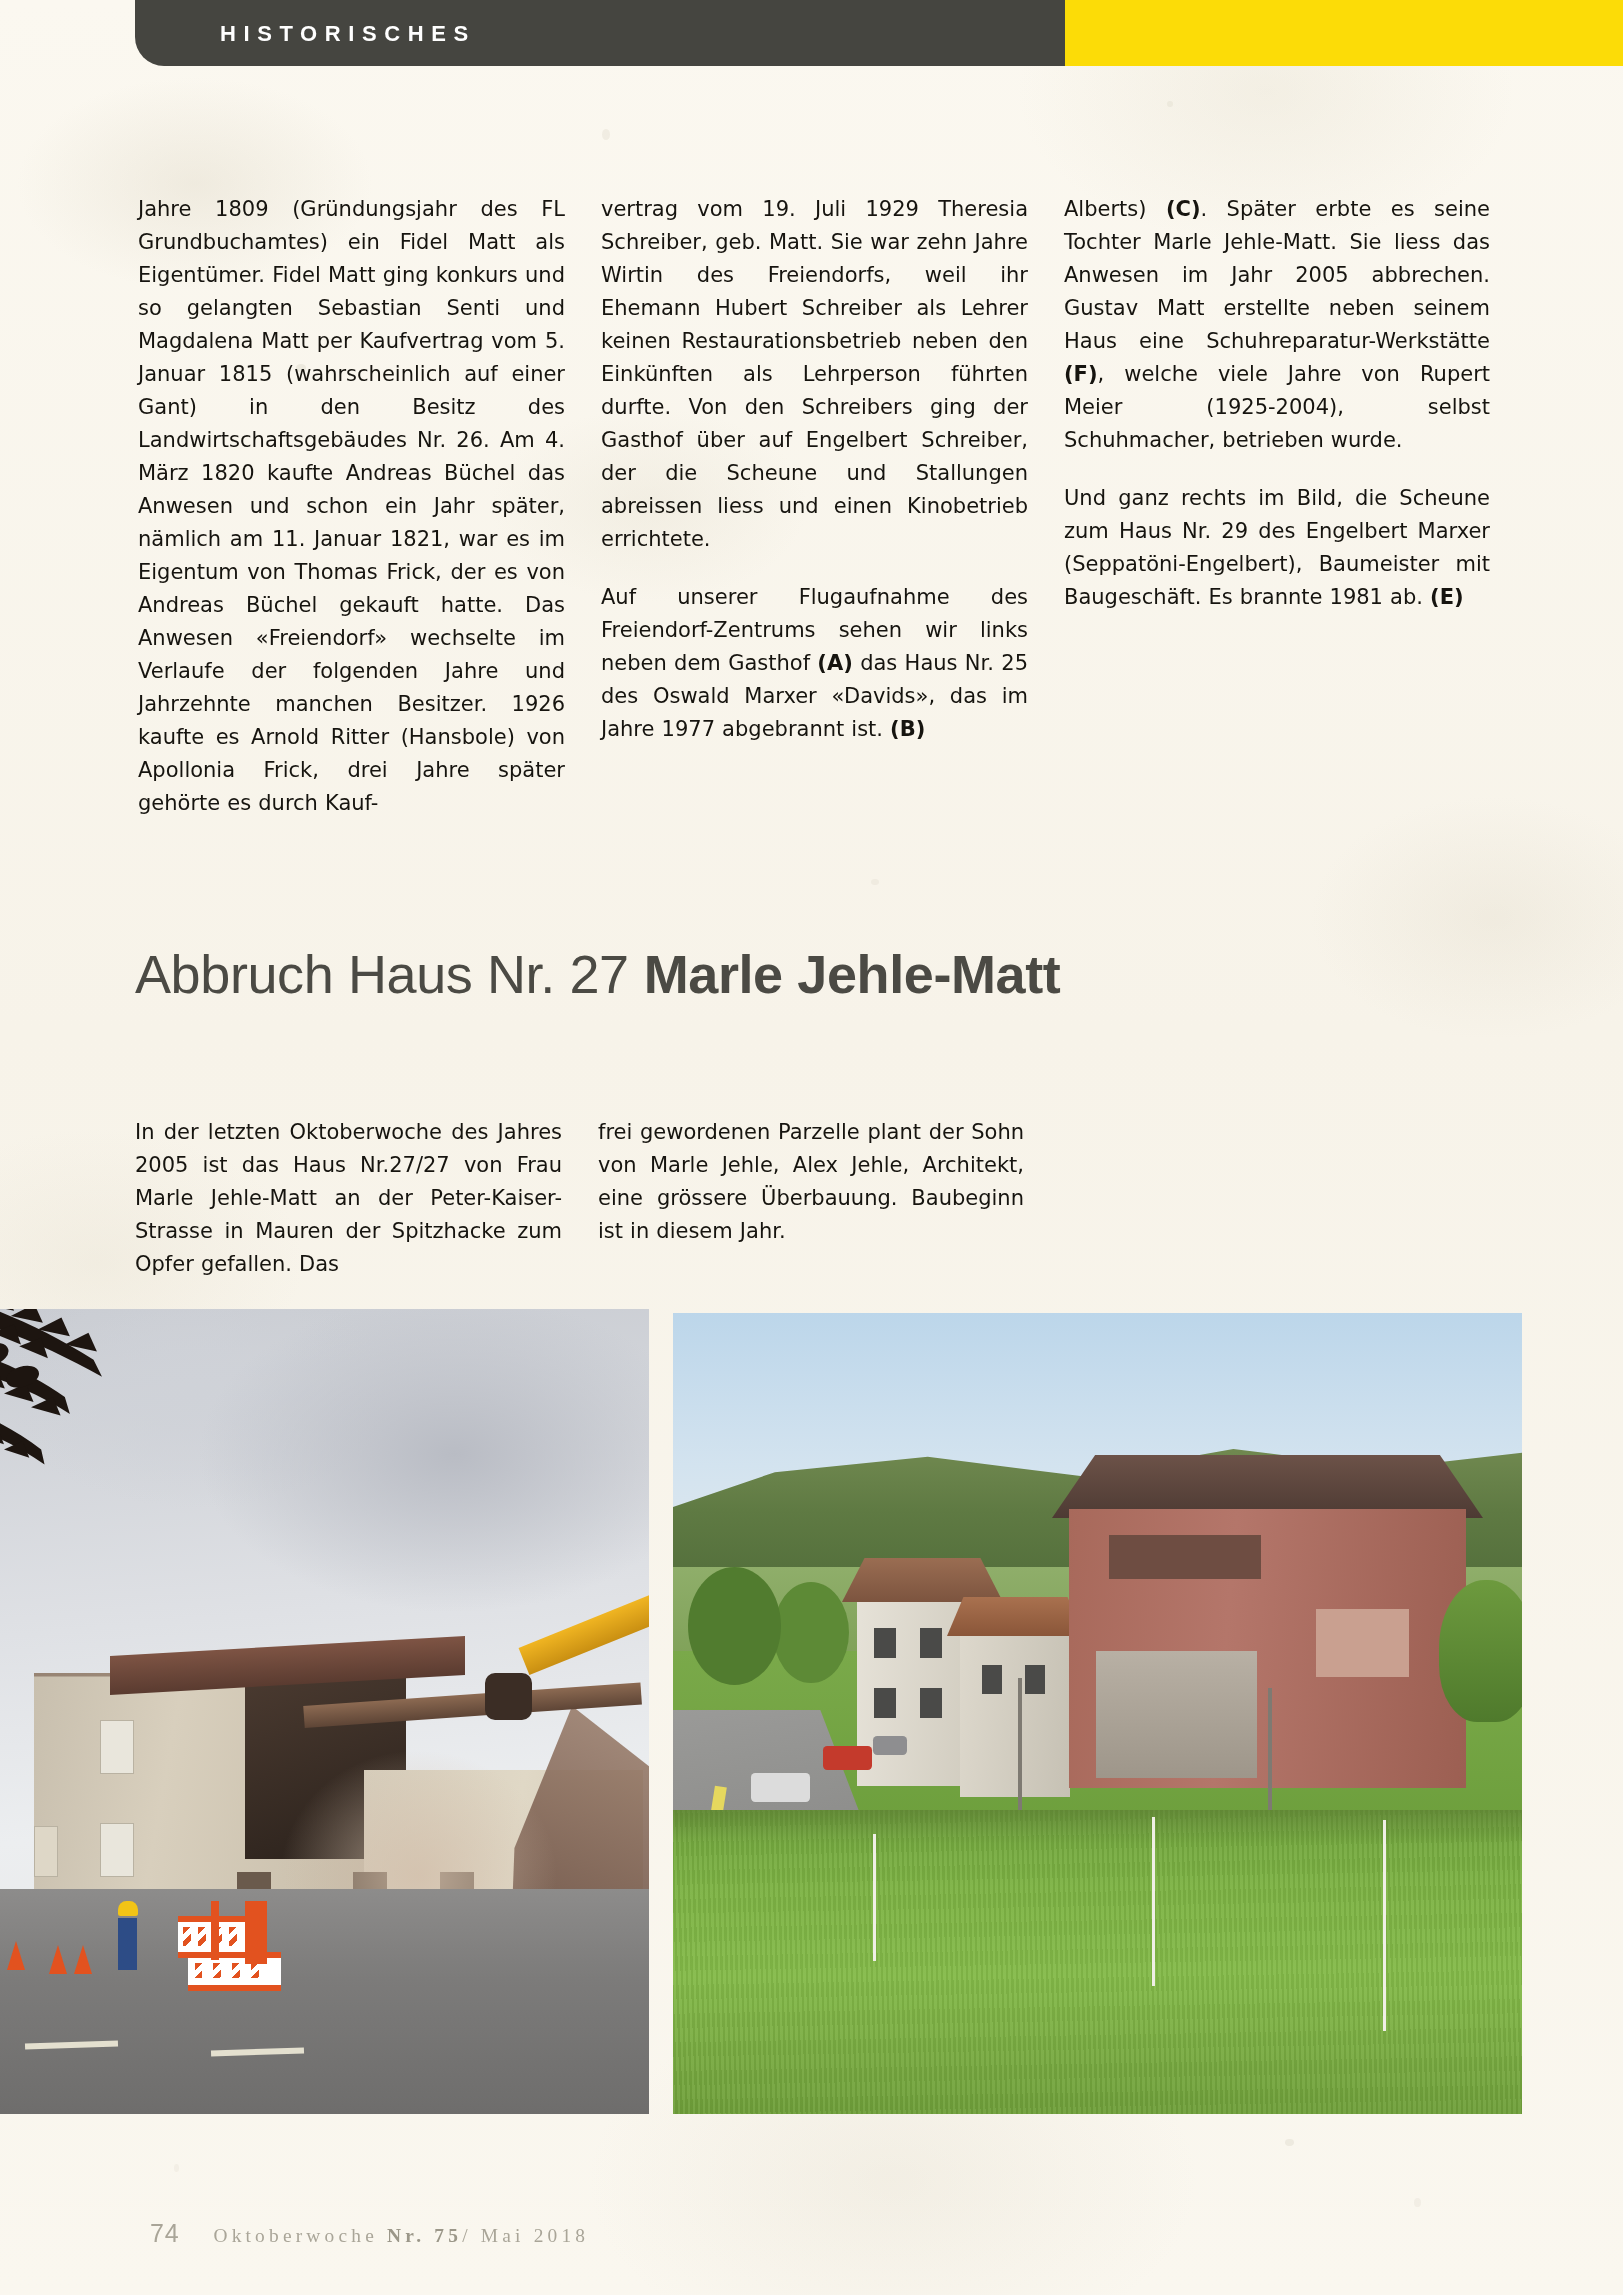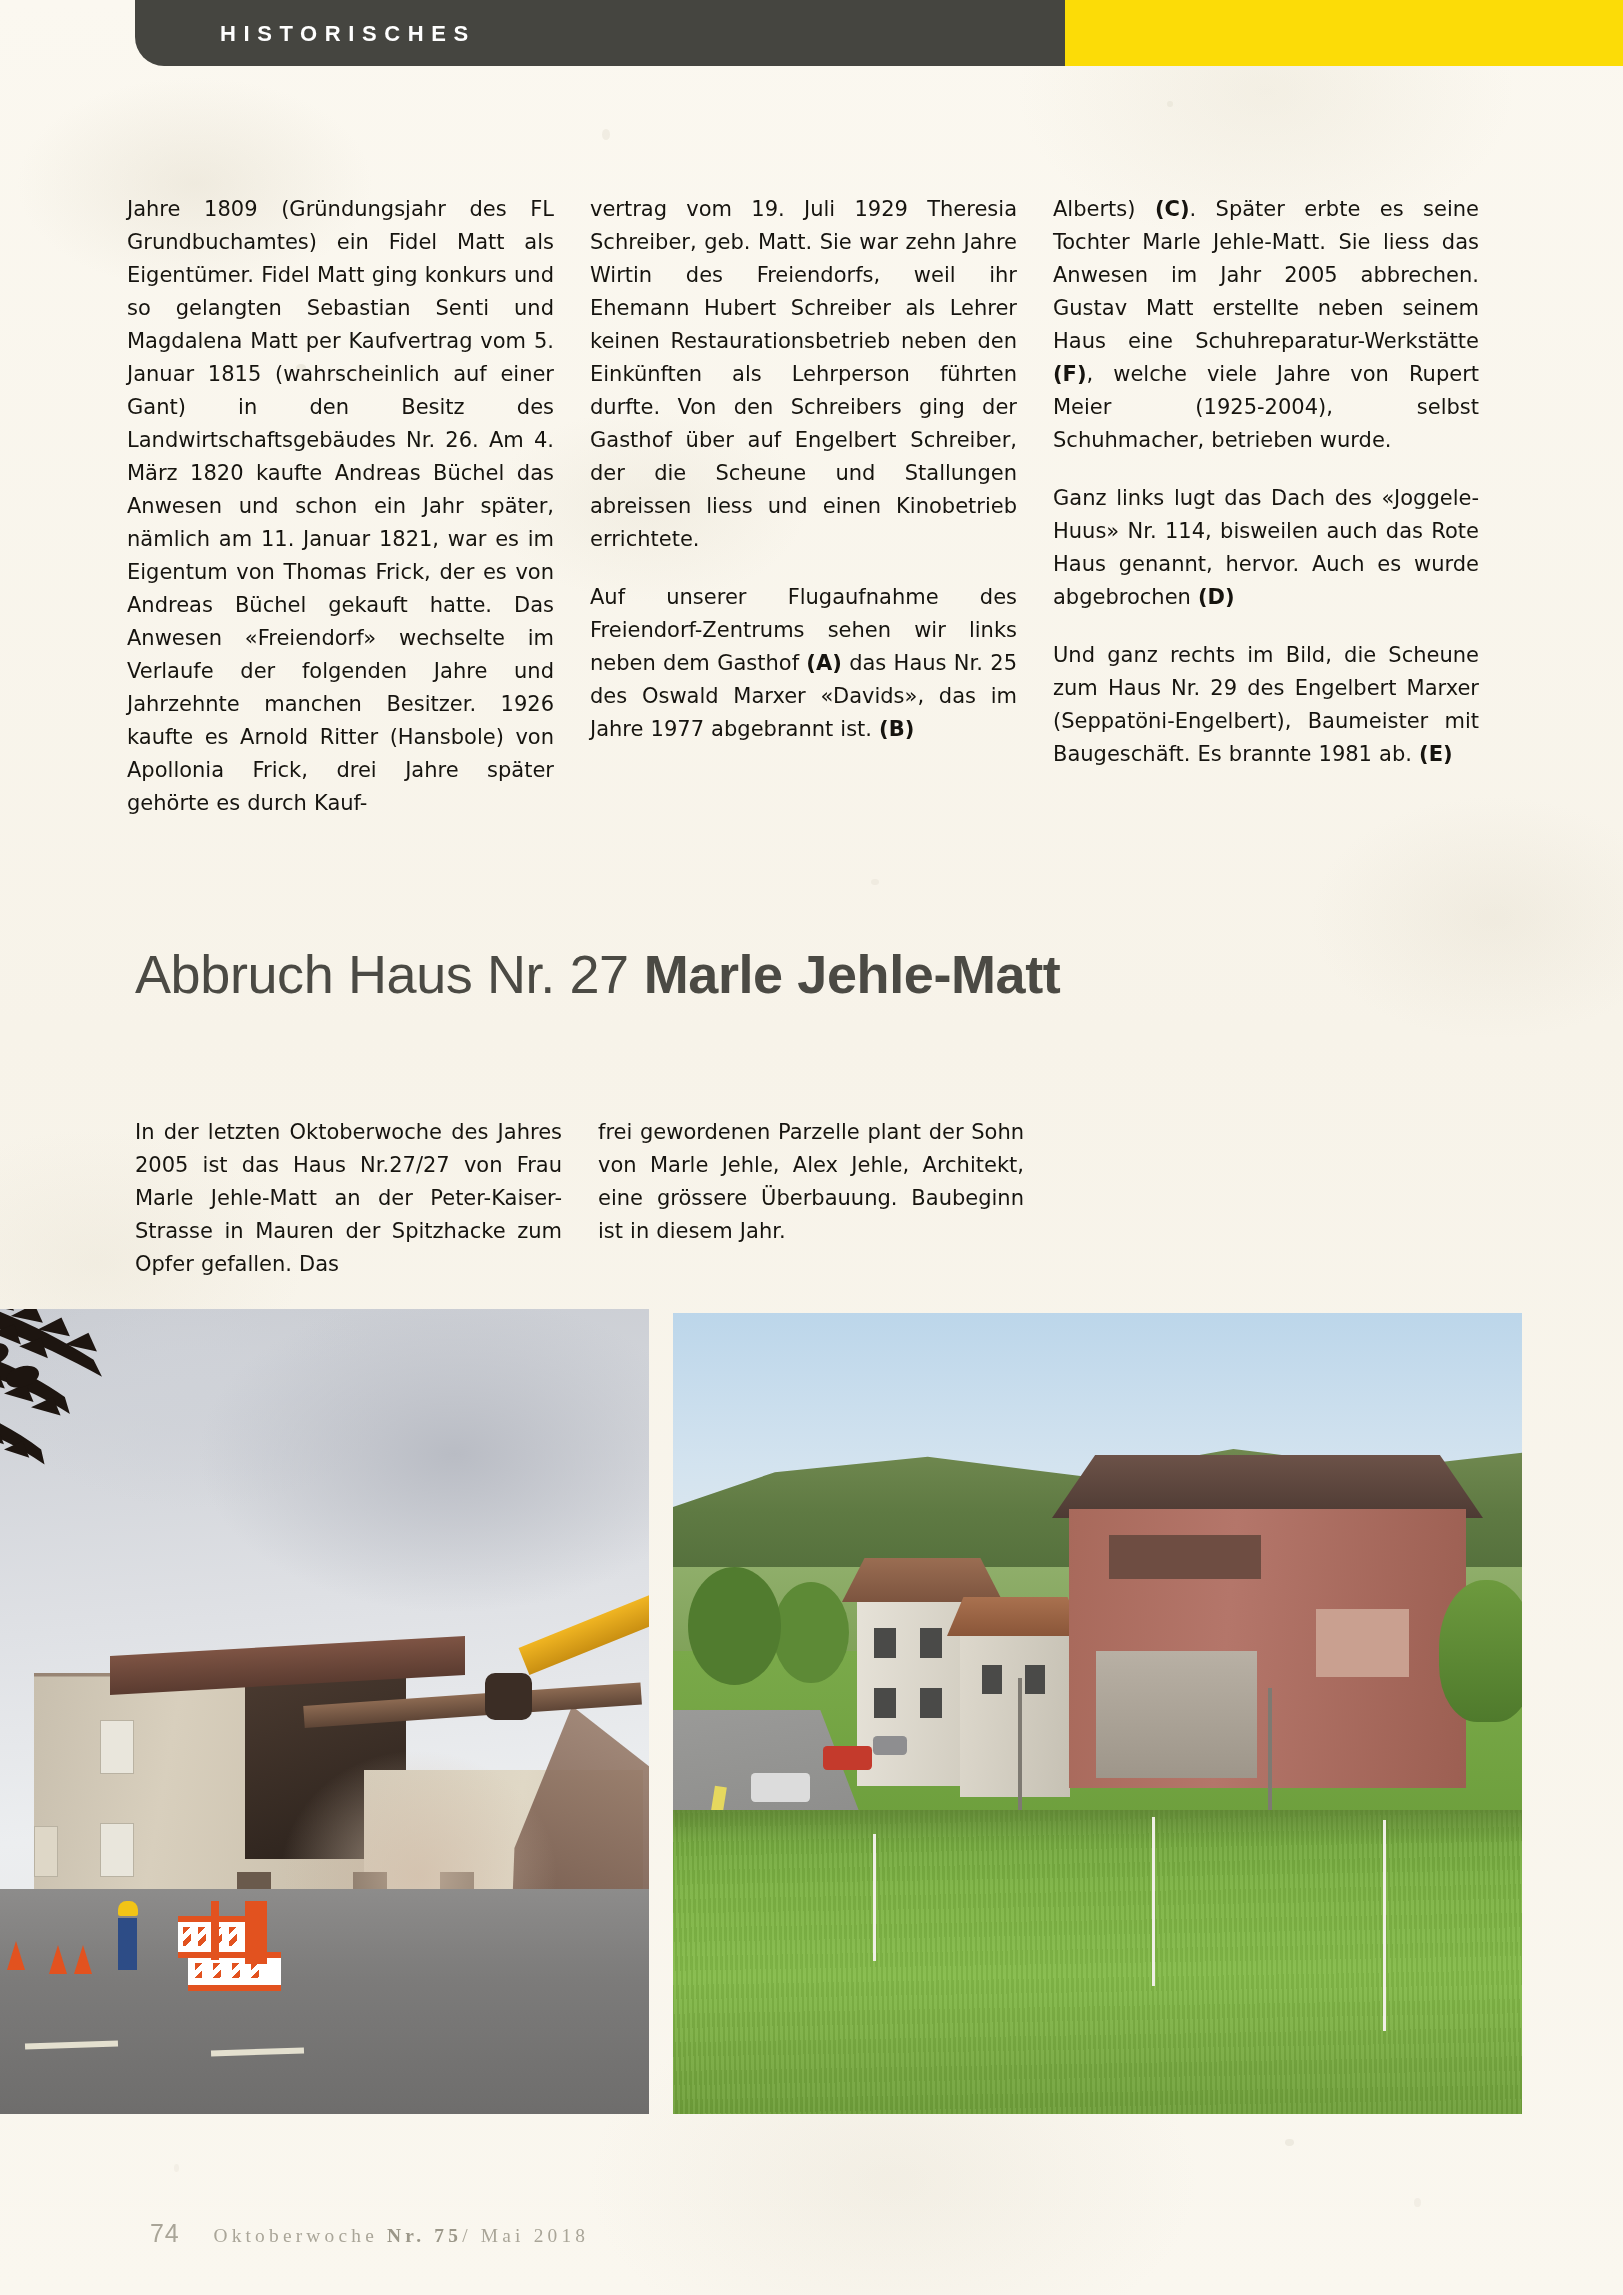--- a/index.html
+++ b/index.html
@@ -67,21 +67,21 @@
     letter-spacing: 7.6px;
     white-space: nowrap;
   }
 
   
   .cols {
     position: absolute;
     display: flex;
     gap: 36px;
   }
-  .cols.top  { left: 127px; top: 193px;  width: 1353px; }
+  .cols.top  { left: 138px; top: 193px;  width: 1353px; }
   .cols.bot  { left: 135px; top: 1116px; width: 1353px; }
   .col { width: 427px; }
   .col.c3 { width: 426px; }
   p.body {
     margin: 0 0 25px 0;
     font-family: "DejaVu Sans", sans-serif;
     font-size: 21px;
     line-height: 33px;
     color: #16140f;
     text-align: justify;
@@ -310,21 +310,20 @@
 <div class="cols top">
   <div class="col">
     <p class="body">Jahre 1809 (Gründungsjahr des FL Grundbuchamtes) ein Fidel Matt als Eigentümer. Fidel Matt ging konkurs und so gelangten Sebastian Senti und Magdalena Matt per Kaufvertrag vom 5. Januar 1815 (wahrscheinlich auf einer Gant) in den Besitz des Landwirtschaftsgebäudes Nr. 26. Am 4. März 1820 kaufte Andreas Büchel das Anwesen und schon ein Jahr später, nämlich am 11. Januar 1821, war es im Eigentum von Thomas Frick, der es von Andreas Büchel gekauft hatte. Das Anwesen «Freiendorf» wechselte im Verlaufe der folgenden Jahre und Jahrzehnte manchen Besitzer. 1926 kaufte es Arnold Ritter (Hansbole) von Apollonia Frick, drei Jahre später gehörte es durch Kauf-</p>
   </div>
   <div class="col">
     <p class="body">vertrag vom 19. Juli 1929 Theresia Schreiber, geb. Matt. Sie war zehn Jahre Wirtin des Freiendorfs, weil ihr Ehemann Hubert Schreiber als Lehrer keinen Restaurationsbetrieb neben den Einkünften als Lehrperson führten durfte. Von den Schreibers ging der Gasthof über auf Engelbert Schreiber, der die Scheune und Stallungen abreissen liess und einen Kinobetrieb errichtete.</p>
     <p class="body">Auf unserer Flugaufnahme des Freiendorf-Zentrums sehen wir links neben dem Gasthof <b>(A)</b> das Haus Nr. 25 des Oswald Marxer «Davids», das im Jahre 1977 abgebrannt ist. <b>(B)</b></p>
   </div>
   <div class="col c3">
     <p class="body">Alberts) <b>(C)</b>. Später erbte es seine Tochter Marle Jehle-Matt. Sie liess das Anwesen im Jahr 2005 abbrechen. Gustav Matt erstellte neben seinem Haus eine Schuhreparatur-Werkstätte <b>(F)</b>, welche viele Jahre von Rupert Meier (1925-2004), selbst Schuhmacher, betrieben wurde.</p>
-    <p class="body">Ganz links lugt das Dach des «Joggele-Huus» Nr. 114, bisweilen auch das Rote Haus genannt, hervor. Auch es wurde abgebrochen <b>(D)</b></p>
     <p class="body">Und ganz rechts im Bild, die Scheune zum Haus Nr. 29 des Engelbert Marxer (Seppatöni-Engelbert), Baumeister mit Baugeschäft. Es brannte 1981 ab. <b>(E)</b></p>
   </div>
 </div>
 
 <div class="headline">
   <span class="light">Abbruch Haus Nr. 27</span>
   <span class="bold">Marle Jehle-Matt</span>
 </div>
 
 <div class="cols bot">

